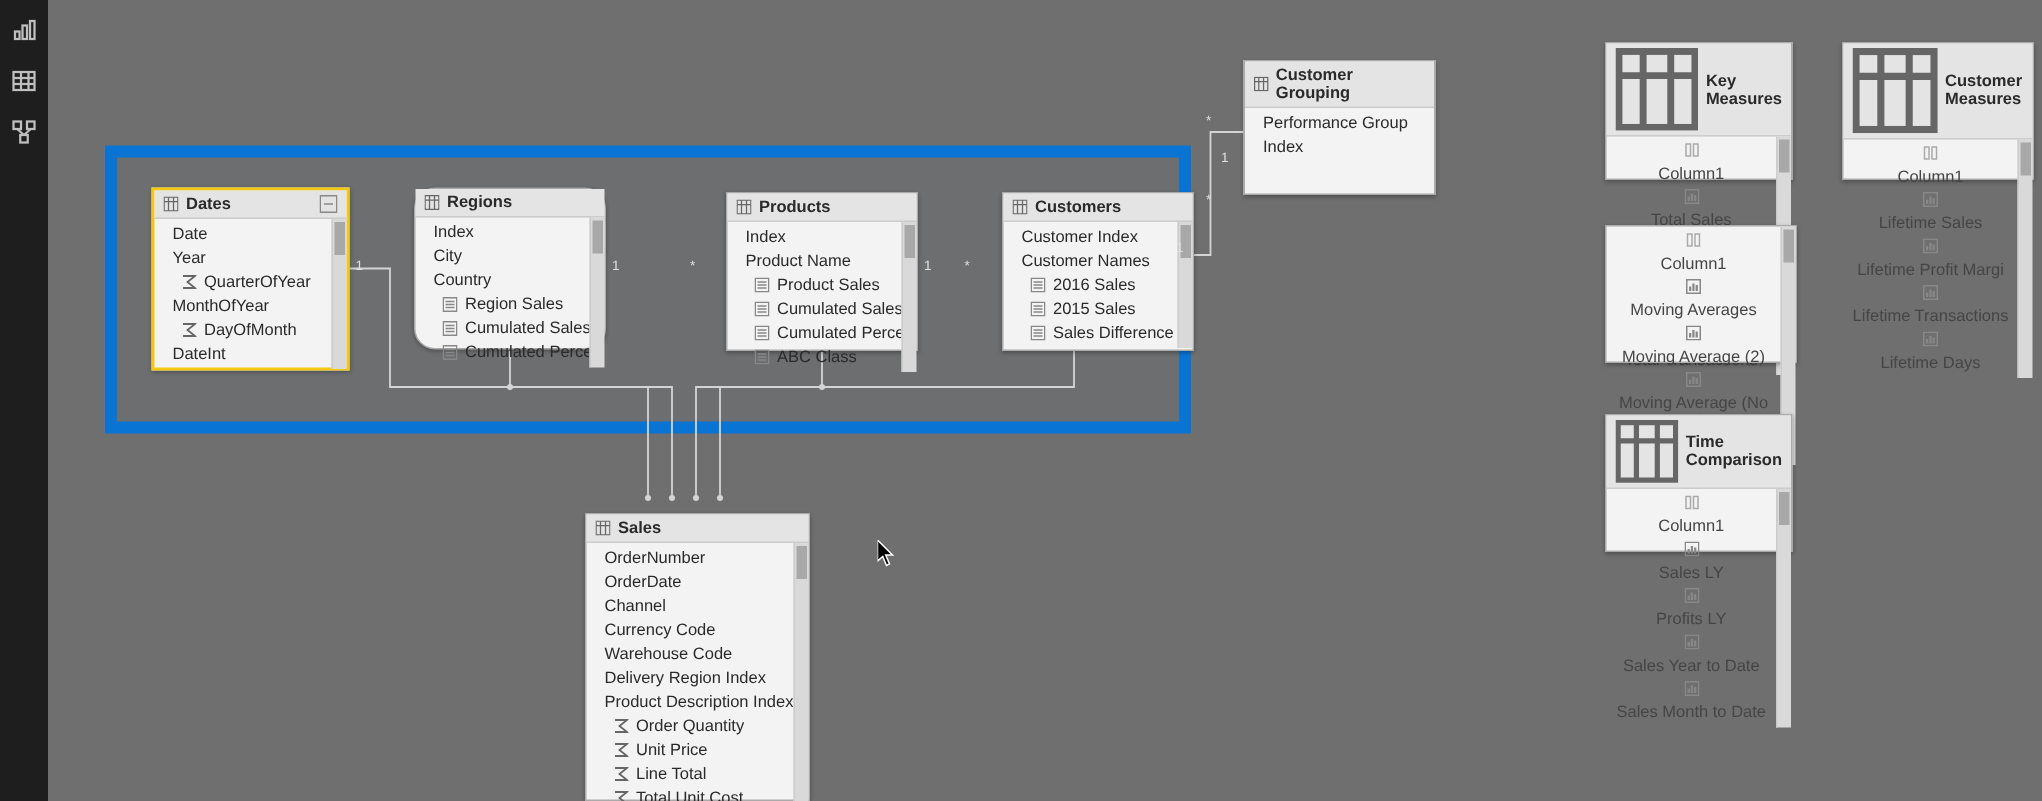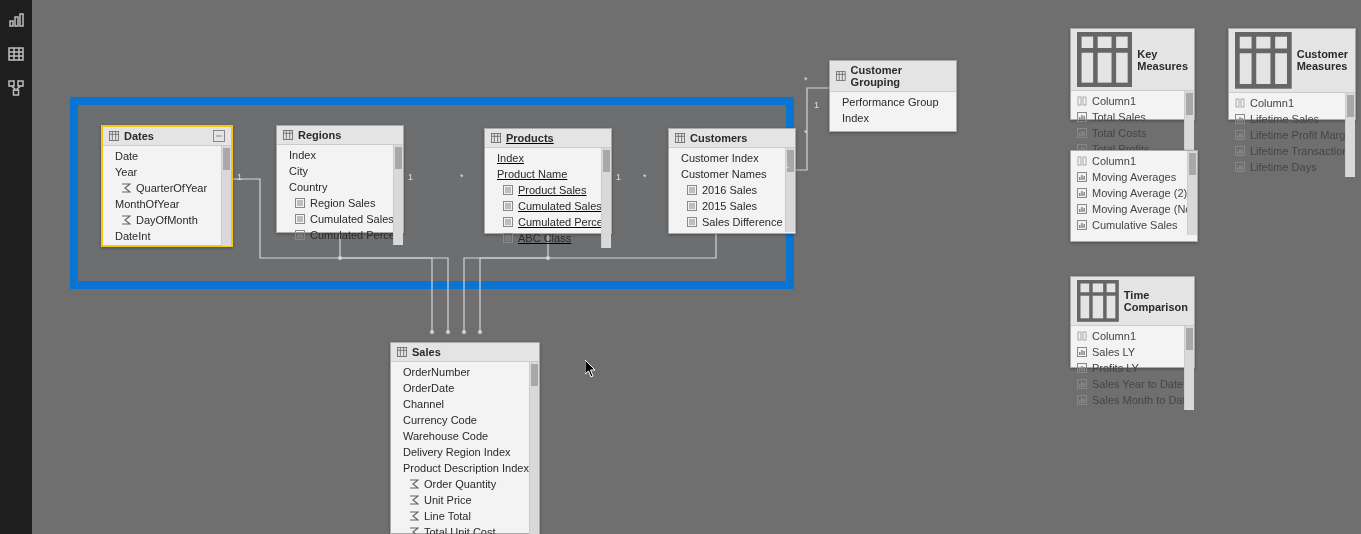--- a/index.html
+++ b/index.html
@@ -25,21 +25,21 @@
     .tnode .row.noicon{padding-left:12px;}
     .tnode .sbar{width:10px;background:#d9d9d9;position:relative;border-left:1px solid #ccc;}
     .tnode .sbar::before{content:"";position:absolute;left:1px;right:1px;top:2px;height:22px;background:#a8a8a8;}
     
     .group{position:absolute;border:8px solid #0a74d4;background:rgba(10,116,212,.02);}
     
     .mcard{position:absolute;background:#f3f3f3;border:1px solid #aaa;box-shadow:0 1px 3px rgba(0,0,0,.3);}
     .mcard .hdr{display:flex;align-items:center;gap:5px;background:#e4e4e4;padding:3px 6px;border-bottom:1px solid #ccc;font-weight:600;color:#2a2a2a;}
     .mcard .body{display:flex;}
     .mcard .cols{flex:1;padding:2px 0;overflow:hidden;}
-    .mcard .row{display:flex;align-items:center;gap:5px;padding:2px 6px 2px 6px;color:#454545;white-space:nowrap;overflow:hidden;text-overflow:ellipsis;}
+    .mcard .row{display:flex;align-items:center;gap:5px;padding:2px 6px 2px 6px;color:#454545;white-space:nowrap;overflow:hidden;text-overflow:ellipsis;flex-direction:column;}
     .mcard .row .ricon{width:10px;height:10px;flex:0 0 10px;}
     .mcard .sbar{width:10px;background:#d9d9d9;position:relative;border-left:1px solid #ccc;}
     .mcard .sbar::before{content:"";position:absolute;left:1px;right:1px;top:2px;height:22px;background:#a8a8a8;}
     
     .card{position:absolute;font-size:9px;color:#e0e0e0;}
     
     .cursor{position:absolute;width:12px;height:18px;pointer-events:none;}
   </style>
 </head>
 <body>
@@ -139,21 +139,21 @@
               </svg>
               <span>DayOfMonth</span>
             </div>
             <div class="row noicon">
               <span>DateInt</span>
             </div>
           </div>
           <div class="sbar"></div>
         </div>
       </div>
-      <div class="tnode" style="left: 244px; top: 125px; width: 128px; height: 108px;">
+      <div class="tnode" style="left: 244px; top: 125px; width: 128px; height: 108px; border-radius: 14px;">
         <div class="hdr">
           <svg class="ticon" viewBox="0 0 12 12">
             <rect x="0.5" y="0.5" width="11" height="11" fill="none" stroke="#666"></rect>
             <line x1="0.5" y1="4" x2="11.5" y2="4" stroke="#666"></line>
             <line x1="4" y1="0.5" x2="4" y2="11.5" stroke="#666"></line>
             <line x1="8" y1="0.5" x2="8" y2="11.5" stroke="#666"></line>
           </svg>
           <span>Regions</span>
         </div>
         <div class="body">
@@ -191,21 +191,21 @@
                 <line x1="2" y1="3" x2="8" y2="3" stroke="#888"></line>
                 <line x1="2" y1="5" x2="8" y2="5" stroke="#888"></line>
                 <line x1="2" y1="7" x2="8" y2="7" stroke="#888"></line>
               </svg>
               <span>Cumulated Percenta</span>
             </div>
           </div>
           <div class="sbar"></div>
         </div>
       </div>
-      <div class="tnode" style="left: 452px; top: 128px; width: 128px; height: 106px; text-decoration: underline;">
+      <div class="tnode" style="left: 452px; top: 128px; width: 128px; height: 106px;">
         <div class="hdr">
           <svg class="ticon" viewBox="0 0 12 12">
             <rect x="0.5" y="0.5" width="11" height="11" fill="none" stroke="#666"></rect>
             <line x1="0.5" y1="4" x2="11.5" y2="4" stroke="#666"></line>
             <line x1="4" y1="0.5" x2="4" y2="11.5" stroke="#666"></line>
             <line x1="8" y1="0.5" x2="8" y2="11.5" stroke="#666"></line>
           </svg>
           <span>Products</span>
         </div>
         <div class="body">
@@ -298,21 +298,21 @@
                 <line x1="2" y1="3" x2="8" y2="3" stroke="#888"></line>
                 <line x1="2" y1="5" x2="8" y2="5" stroke="#888"></line>
                 <line x1="2" y1="7" x2="8" y2="7" stroke="#888"></line>
               </svg>
               <span>Sales Difference</span>
             </div>
           </div>
           <div class="sbar"></div>
         </div>
       </div>
-      <div class="tnode" style="left: 797px; top: 60px; width: 128px; height: 72px;">
+      <div class="tnode" style="left: 797px; top: 40px; width: 128px; height: 90px;">
         <div class="hdr">
           <svg class="ticon" viewBox="0 0 12 12">
             <rect x="0.5" y="0.5" width="11" height="11" fill="none" stroke="#666"></rect>
             <line x1="0.5" y1="4" x2="11.5" y2="4" stroke="#666"></line>
             <line x1="4" y1="0.5" x2="4" y2="11.5" stroke="#666"></line>
             <line x1="8" y1="0.5" x2="8" y2="11.5" stroke="#666"></line>
           </svg>
           <span>Customer Grouping</span>
         </div>
         <div class="body">

